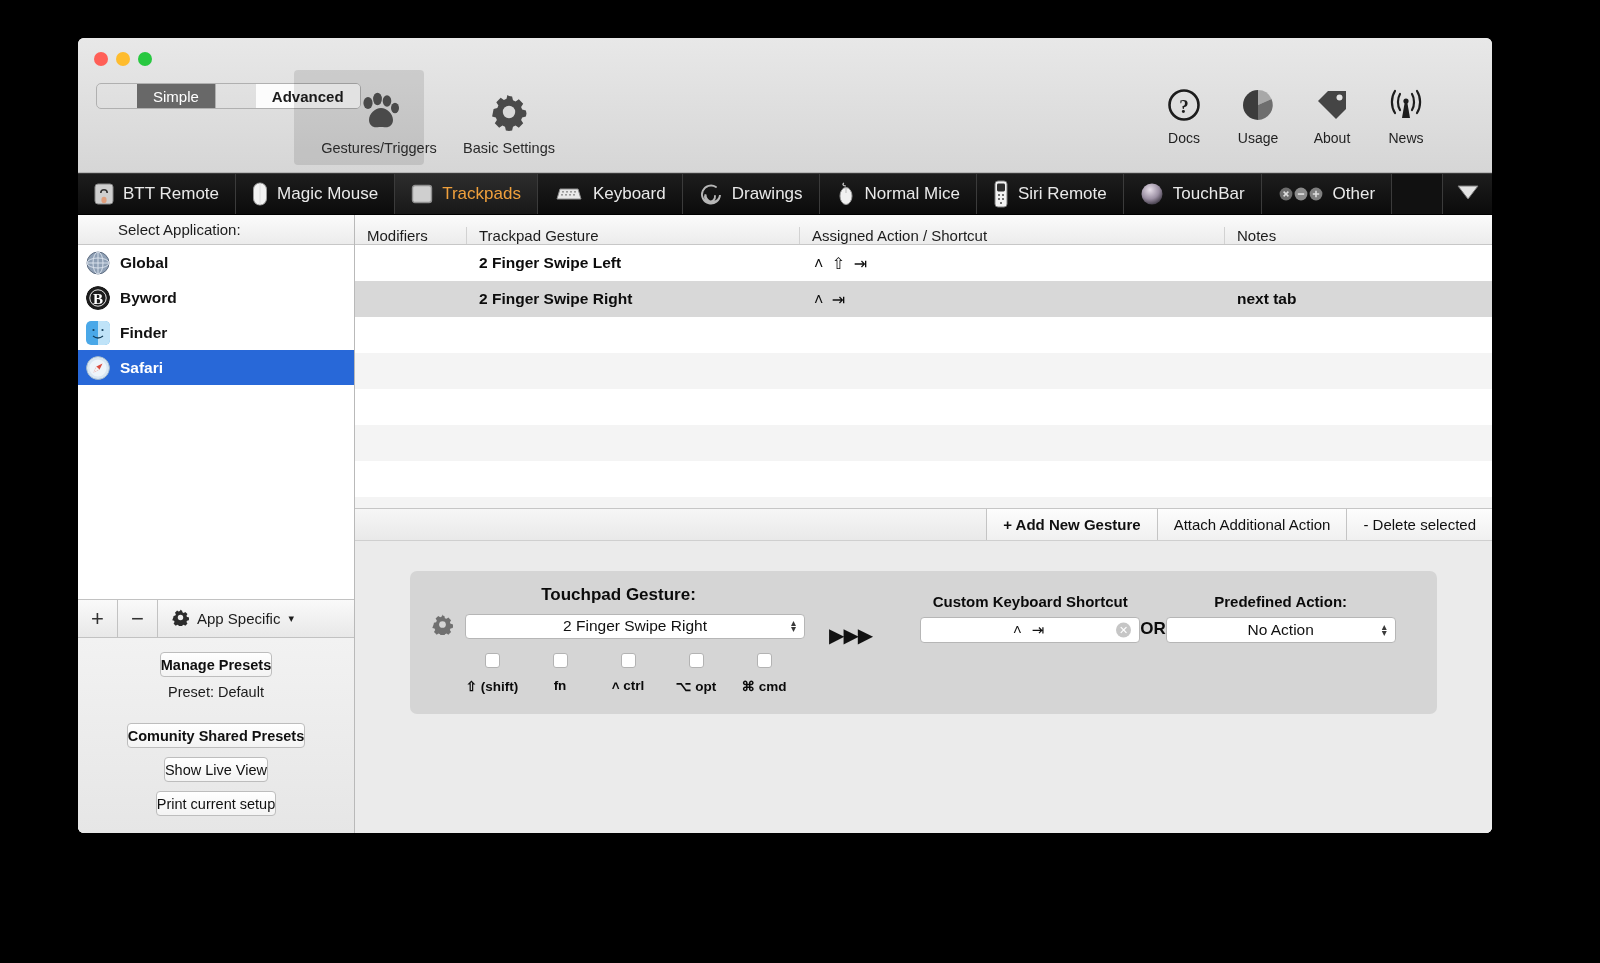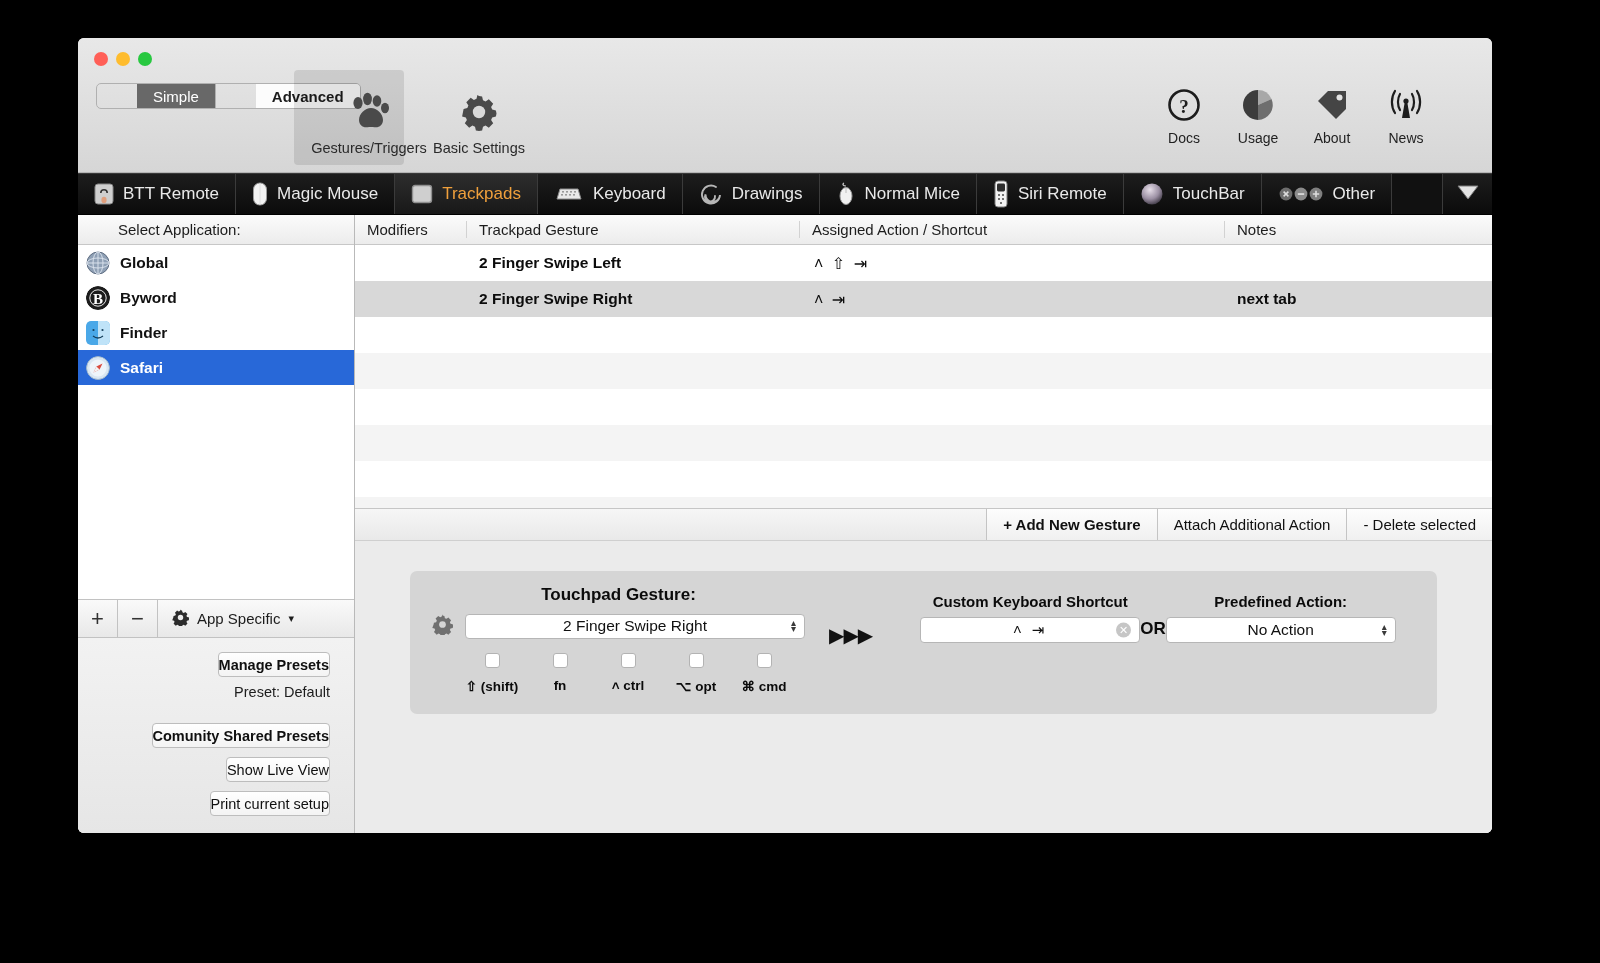--- a/index.html
+++ b/index.html
@@ -47,21 +47,21 @@
     background: #fcfcfc;
     color: #1c1c1c;
     border-right: 1px solid #b0b0b0;
     margin-left: 40px;
   }
   .seg:last-child { border-right: none; font-weight: bold; }
   .seg.active { background: #686868; color: #fff; }
 
   .modebtns { position: absolute; left: 216px; top: 32px; display: flex; }
   .modebtn {
-    width: 110px; height: 95px;
+    width: 130px; height: 95px;
     display: flex; flex-direction: column; align-items: center; justify-content: flex-start;
     padding-top: 14px;
     border-radius: 4px;
     padding-left: 40px;
   }
   .modebtn.selected { background: rgba(0,0,0,.10); }
   .modebtn .glyph { height: 56px; display: flex; align-items: center; justify-content: center; }
   .modebtn .caption { font-size: 14.5px; color: #2a2a2a; white-space: nowrap; }
 
   .helpgroup { position: absolute; right: 60px; top: 46px; display: flex; gap: 22px; }
@@ -138,42 +138,42 @@
     font-size: 22px; color: #333; line-height: 1;
   }
   .sbtool.wide {
     width: auto; flex: 1; gap: 8px; font-size: 15px; color: #1c1c1c;
     border-right: none; justify-content: flex-start; padding-left: 14px;
   }
   .presetpane {
     background: linear-gradient(to bottom,#f2f2f2,#e6e6e6);
     border-top: 1px solid #c2c2c2;
     padding: 14px 24px 12px 24px;
-    display: flex; flex-direction: column; align-items: flex-end; gap: 9px;
+    display: flex; flex-direction: column; align-items: center; gap: 9px;
     height: 196px;
   }
   .btn {
     height: 25px;
     background: linear-gradient(to bottom,#ffffff,#f3f3f3);
     border: 1px solid #bdbdbd;
     border-radius: 4px;
     display: flex; align-items: center; justify-content: center;
     font-size: 14.5px; color: #101010;
   }
   .btn.b { font-weight: bold; }
   .presetlabel { font-size: 14.5px; color: #1c1c1c; text-align: center; margin-top: -2px; }
 
   
   .rightcol { flex: 1; display: flex; flex-direction: column; background: #fff; min-width: 0; }
 
   .tablehead {
     height: 30px;
     background: linear-gradient(to bottom,#fbfbfb,#ececec);
     border-bottom: 1px solid #c7c7c7;
-    display: flex; align-items: center;
+    display: flex; align-items: flex-end;
     font-size: 15px; color: #1c1c1c;
   }
   .th { display: flex; align-items: center; padding-left: 12px; border-right: 1px solid #d2d2d2; }
   .th:last-child { border-right: none; }
   .c1 { width: 112px; }
   .c2 { width: 333px; }
   .c3 { width: 425px; }
   .c4 { flex: 1; }
 
   .tablebody { flex: 1; overflow: hidden; position: relative; }

